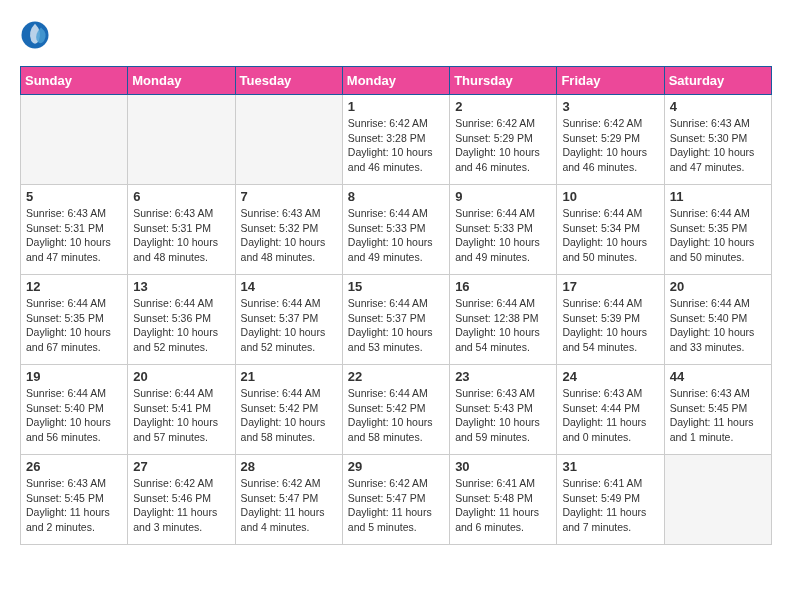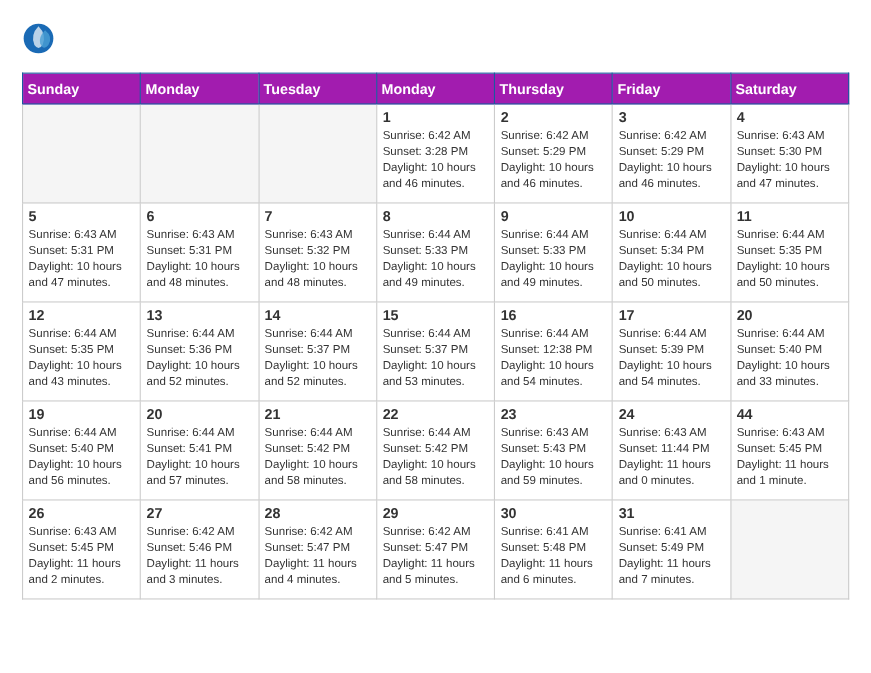--- a/index.html
+++ b/index.html
@@ -43,21 +43,21 @@
     .location {
       font-size: 16px;
       color: #555;
     }
     table {
       width: 100%;
       border-collapse: collapse;
       table-layout: fixed;
     }
     th {
-      background-color: #a21caf;
+      background-color: #ec4899;
       color: #fff;
       font-size: 13px;
       font-weight: bold;
       padding: 6px 4px;
       text-align: left;
       border: 1px solid #1a5a9f;
     }
     td {
       vertical-align: top;
       border: 1px solid #ccc;
@@ -213,21 +213,21 @@
           <span>Daylight: 10 hours and 50 minutes.</span>
         </div>
       </td>
       </tr>
       <tr>
         <td>
         <span class="day-num">12</span>
         <div class="day-info">
           <span>Sunrise: 6:44 AM</span><br>
           <span>Sunset: 5:35 PM</span><br>
-          <span>Daylight: 10 hours and 43 minutes.</span>
+          <span>Daylight: 10 hours and 67 minutes.</span>
         </div>
       </td>
         <td>
         <span class="day-num">13</span>
         <div class="day-info">
           <span>Sunrise: 6:44 AM</span><br>
           <span>Sunset: 5:36 PM</span><br>
           <span>Daylight: 10 hours and 52 minutes.</span>
         </div>
       </td>
@@ -310,21 +310,21 @@
         <div class="day-info">
           <span>Sunrise: 6:43 AM</span><br>
           <span>Sunset: 5:43 PM</span><br>
           <span>Daylight: 10 hours and 59 minutes.</span>
         </div>
       </td>
         <td>
         <span class="day-num">24</span>
         <div class="day-info">
           <span>Sunrise: 6:43 AM</span><br>
-          <span>Sunset: 11:44 PM</span><br>
+          <span>Sunset: 4:44 PM</span><br>
           <span>Daylight: 11 hours and 0 minutes.</span>
         </div>
       </td>
         <td>
         <span class="day-num">44</span>
         <div class="day-info">
           <span>Sunrise: 6:43 AM</span><br>
           <span>Sunset: 5:45 PM</span><br>
           <span>Daylight: 11 hours and 1 minute.</span>
         </div>

